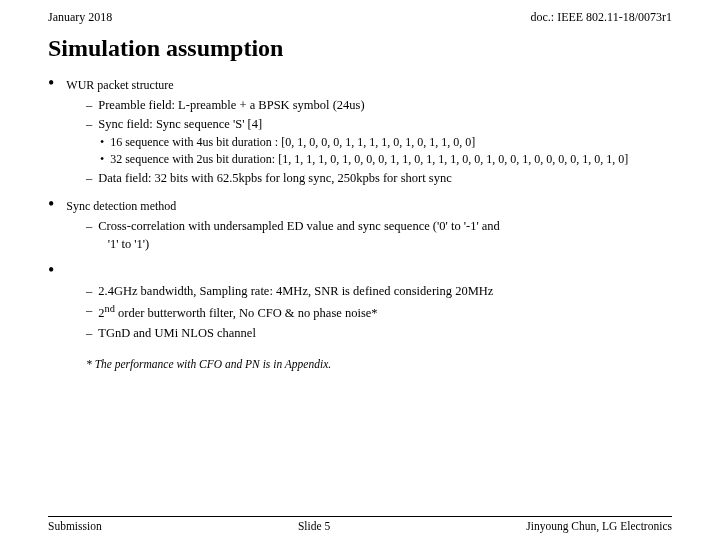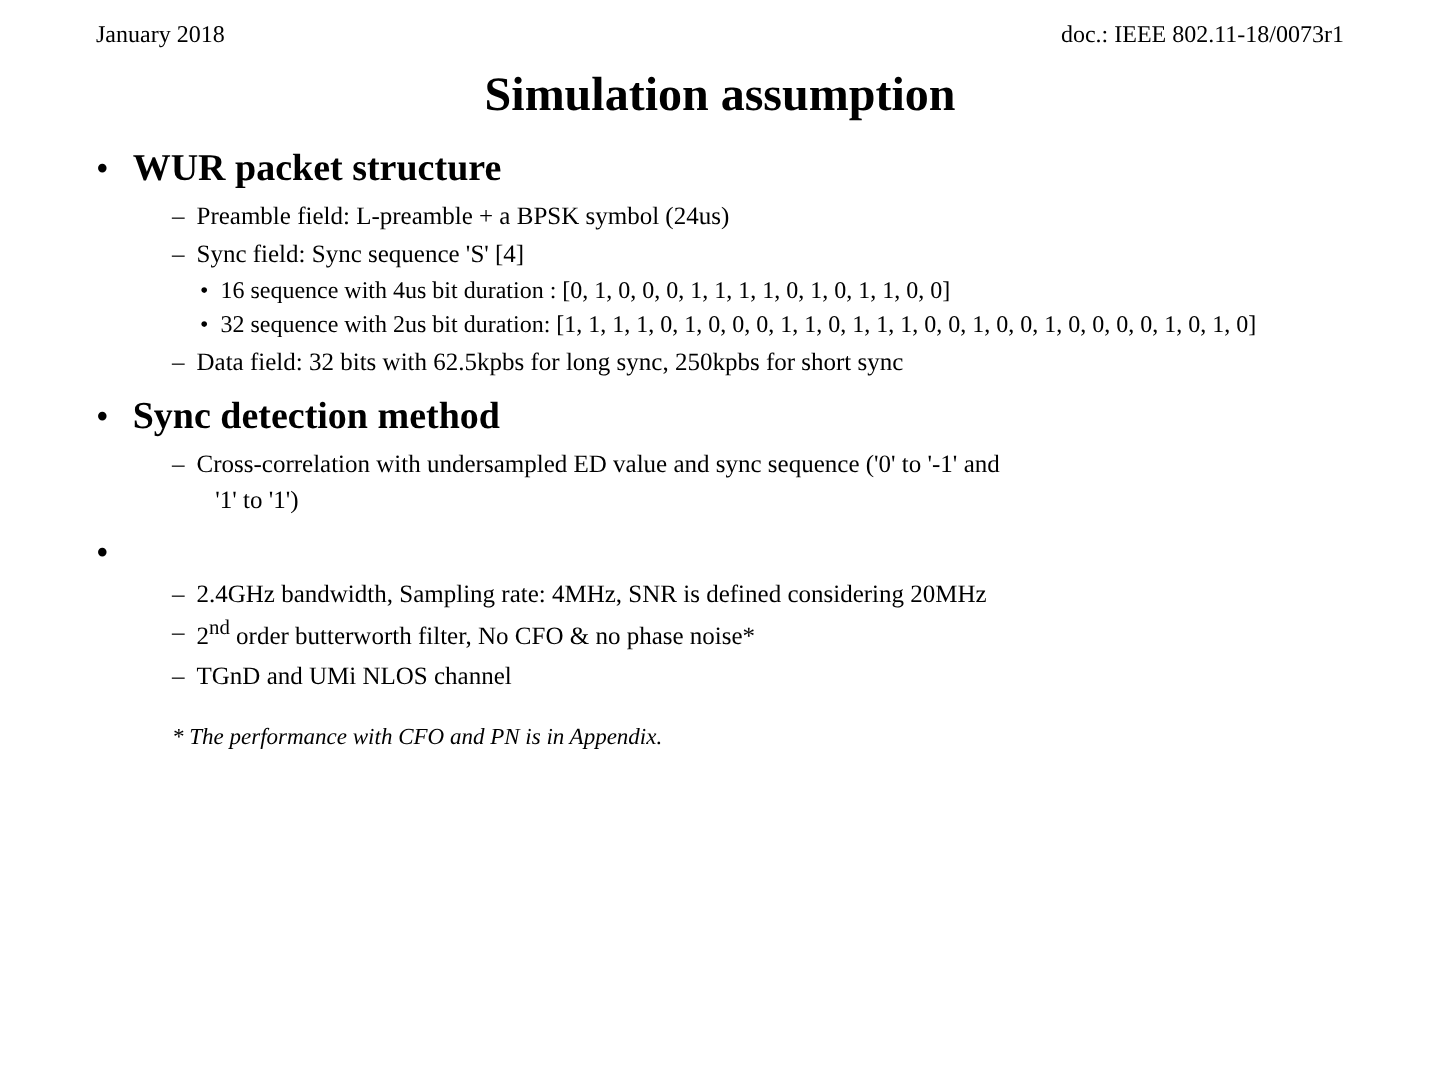--- a/index.html
+++ b/index.html
@@ -18,42 +18,41 @@
       position: relative;
       padding: 0 48px;
     }
     .header {
       display: flex;
       justify-content: space-between;
       padding: 10px 0 4px 0;
       font-size: 12px;
     }
     .main-title {
-      text-align: center;
       font-size: 24px;
       font-weight: bold;
       margin: 6px 0 12px 0;
     }
     .section {
       margin-bottom: 8px;
     }
     .section-header {
       display: flex;
       align-items: baseline;
       gap: 8px;
       margin-bottom: 3px;
     }
     .bullet {
       font-size: 18px;
       line-height: 1;
       margin-right: 4px;
     }
     .section-title {
-      font-size: 19px;
-      font-weight: bold;
+      font-size: 12px;
+      font-weight: normal;
     }
     .sub-list {
       margin-left: 38px;
     }
     .sub-item {
       display: flex;
       gap: 6px;
       margin-bottom: 1px;
       font-size: 12.5px;
       line-height: 1.45;
@@ -164,14 +163,19 @@
           <div class="sub-item">
             <span class="dash">–</span>
             <span>TGnD and UMi NLOS channel</span>
           </div>
         </div>
       </div>
     </div>
 
   <div class="footnote">* The performance with CFO and PN is in Appendix.</div>
 
+  <div class="footer">
+    <span>Submission</span>
+    <span>Slide 5</span>
+    <span>Jinyoung Chun, LG Electronics</span>
+  </div>
 
 </div>
 
 </body></html>

